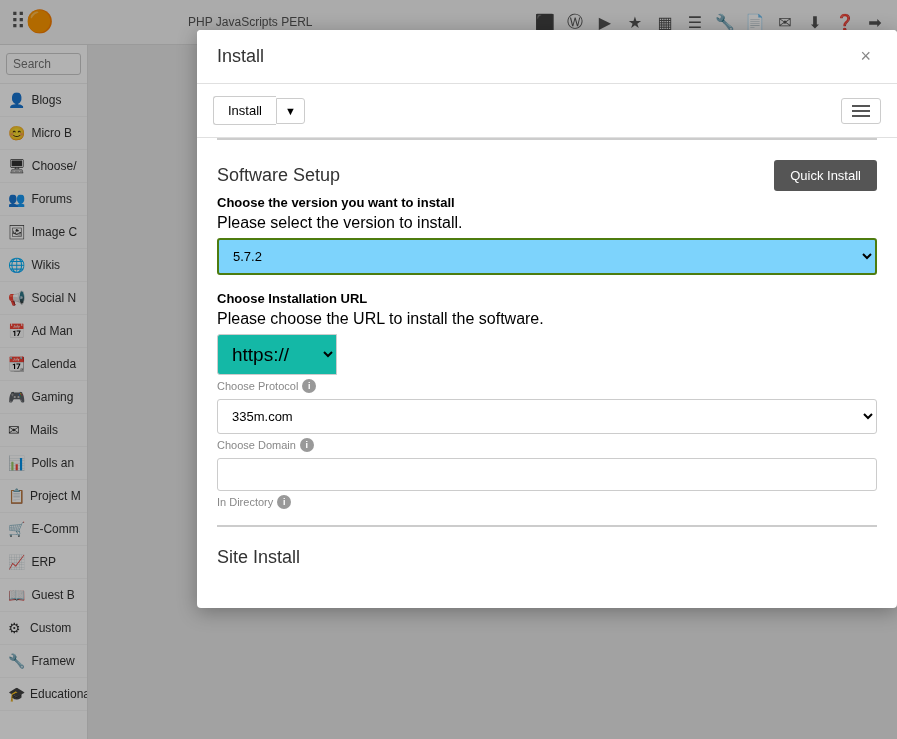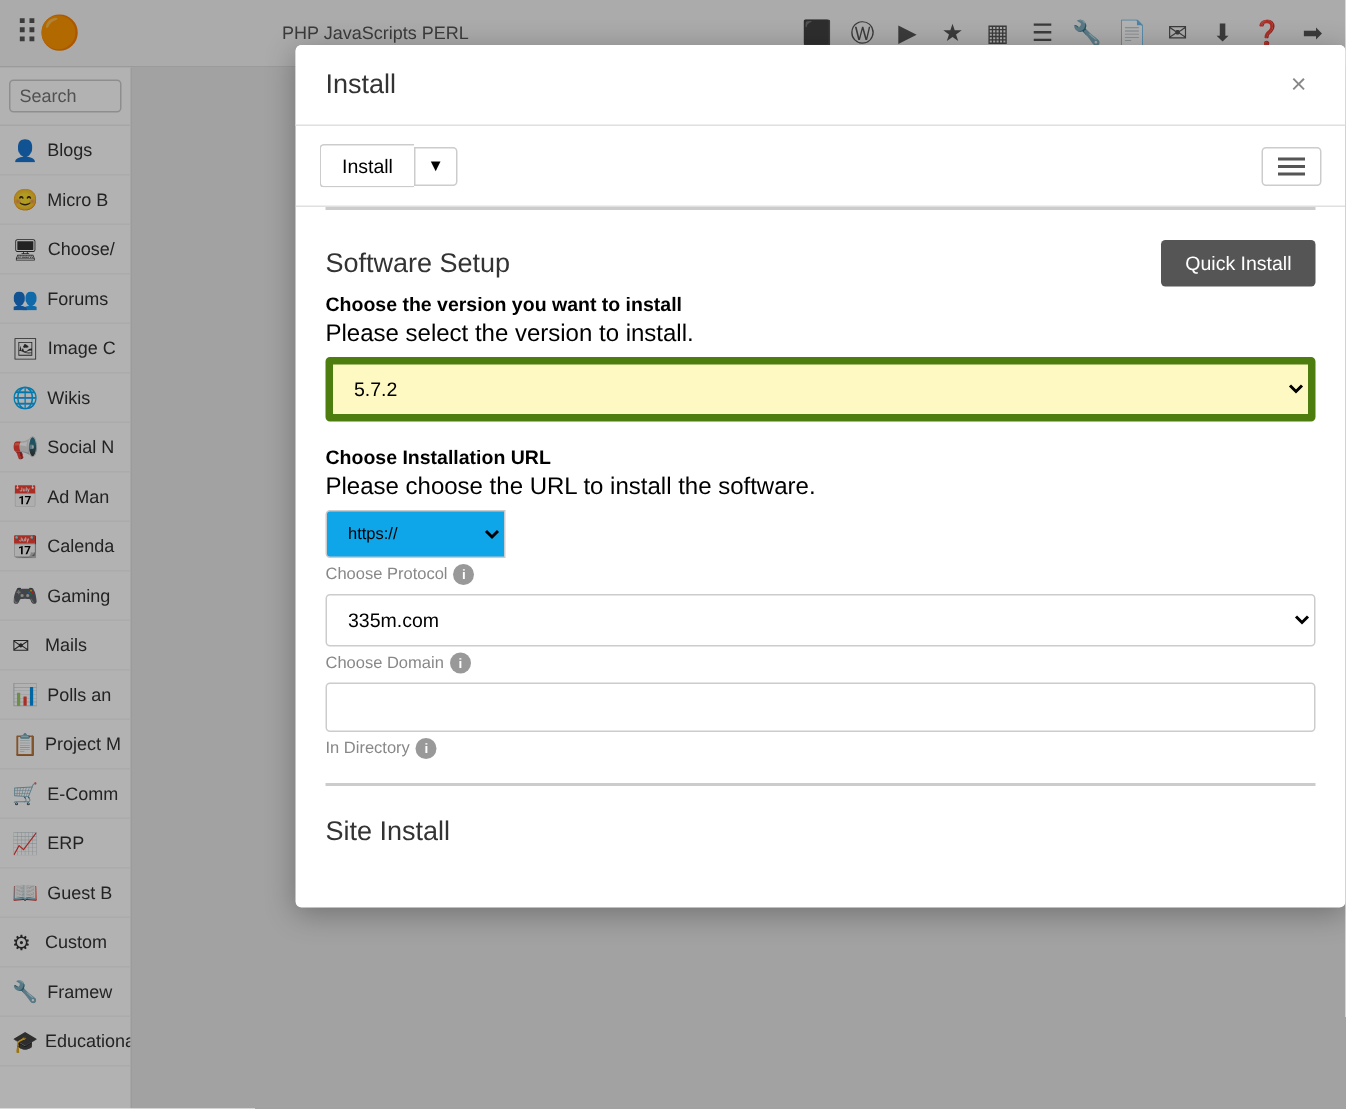--- a/index.html
+++ b/index.html
@@ -293,34 +293,34 @@
     .form-hint {
       font-size: 16px;
       color: #000000;
       margin-bottom: 6px;
       display: block;
     }
 
     .form-select {
       width: 100%;
       padding: 8px 10px;
-      border: 5px solid #4d7c0f;
+      border: 2px solid #4d7c0f;
       border-radius: 3px;
       font-size: 13px;
-      background: #fef9c3;
+      background: #7dd3fc;
       cursor: pointer;
     }
 
     .protocol-select {
       width: 120px;
       padding: 8px 10px;
       border: 1px solid #ccc;
       border-radius: 3px 0 0 3px;
-      font-size: 11px;
-      background: #0ea5e9;
+      font-size: 19px;
+      background: #14b8a6;
       cursor: pointer;
     }
 
     .sub-label {
       font-size: 11px;
       color: #888;
       margin-top: 4px;
       display: flex;
       align-items: center;
       gap: 4px;

